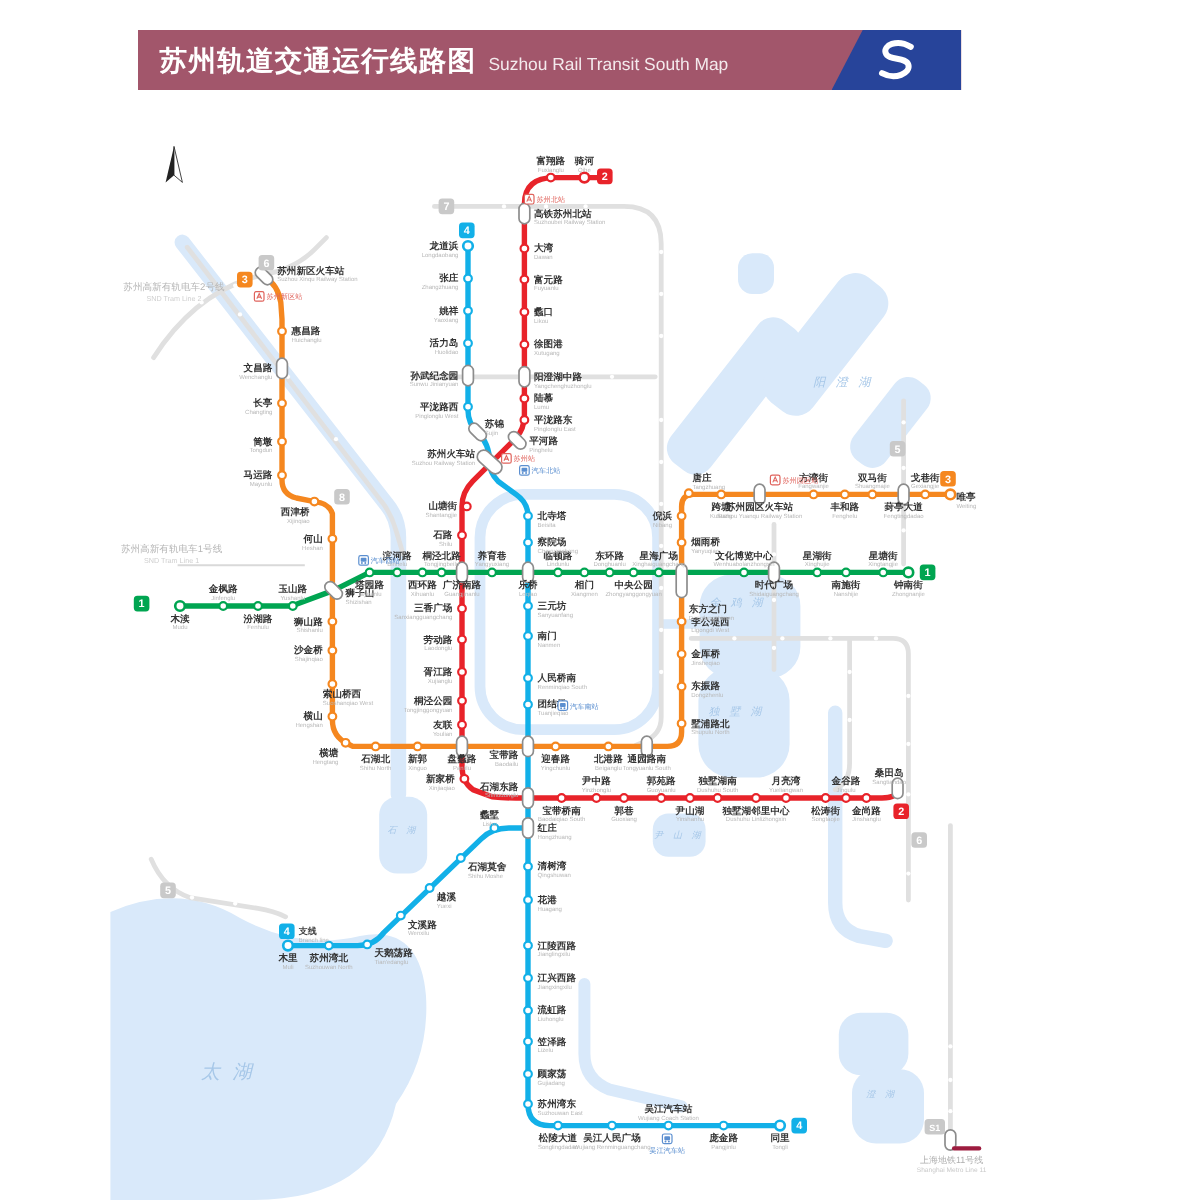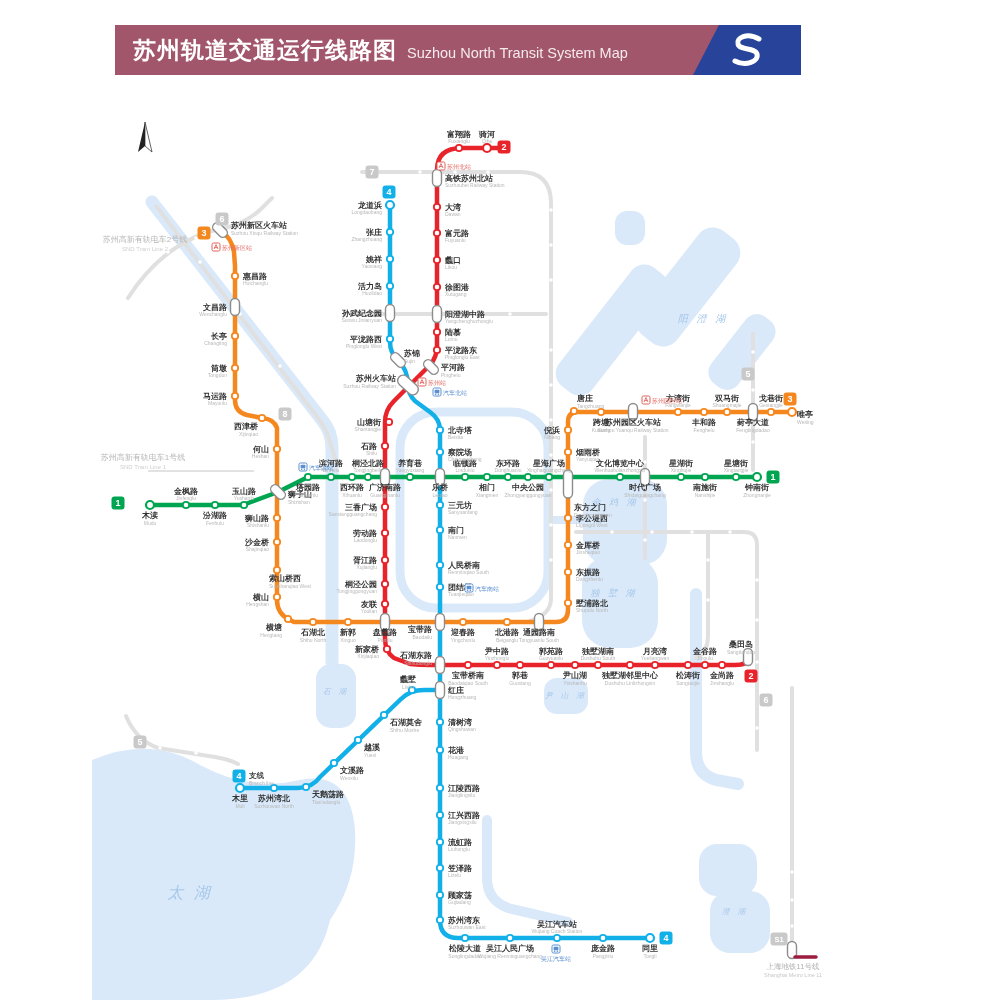--- a/index.html
+++ b/index.html
@@ -15,21 +15,21 @@
   svg text{user-select:none;}
 </style>
 </head>
 <body>
 
 <div class="page">
 
   <div class="header">
     <div class="titles">
       <span class="title-zh">苏州轨道交通运行线路图</span>
-      <span class="title-en">Suzhou North Transit System Map</span>
+      <span class="title-en">Suzhou Rail Transit South Map</span>
     </div>
     <div class="logo-block">
       <svg width="40" height="40" viewBox="0 0 40 40">
         <path d="M32,9 C20,2 9,8 11,14 C13,21 28,17 30,24 C32,31 19,37 8,31" fill="none" stroke="#fff" stroke-width="5" stroke-linecap="round"></path>
       </svg>
     </div>
   </div>
 
   <svg id="map" width="1000" height="1000" viewBox="0 0 1000 1000">
       <g>

